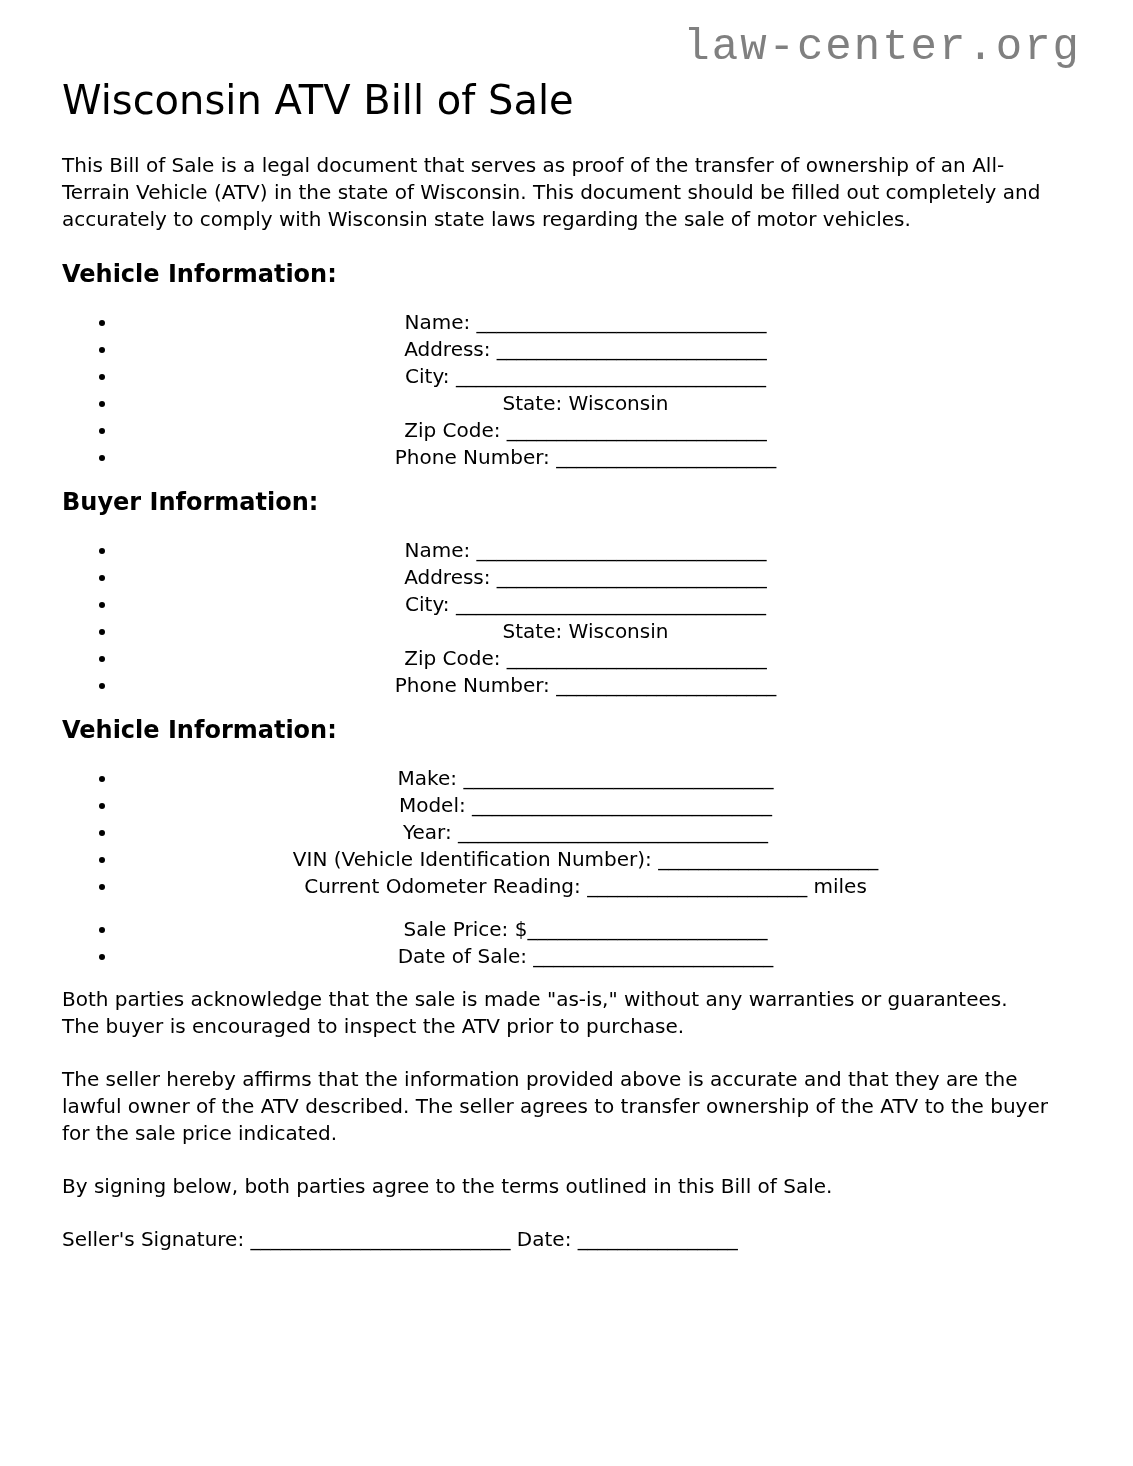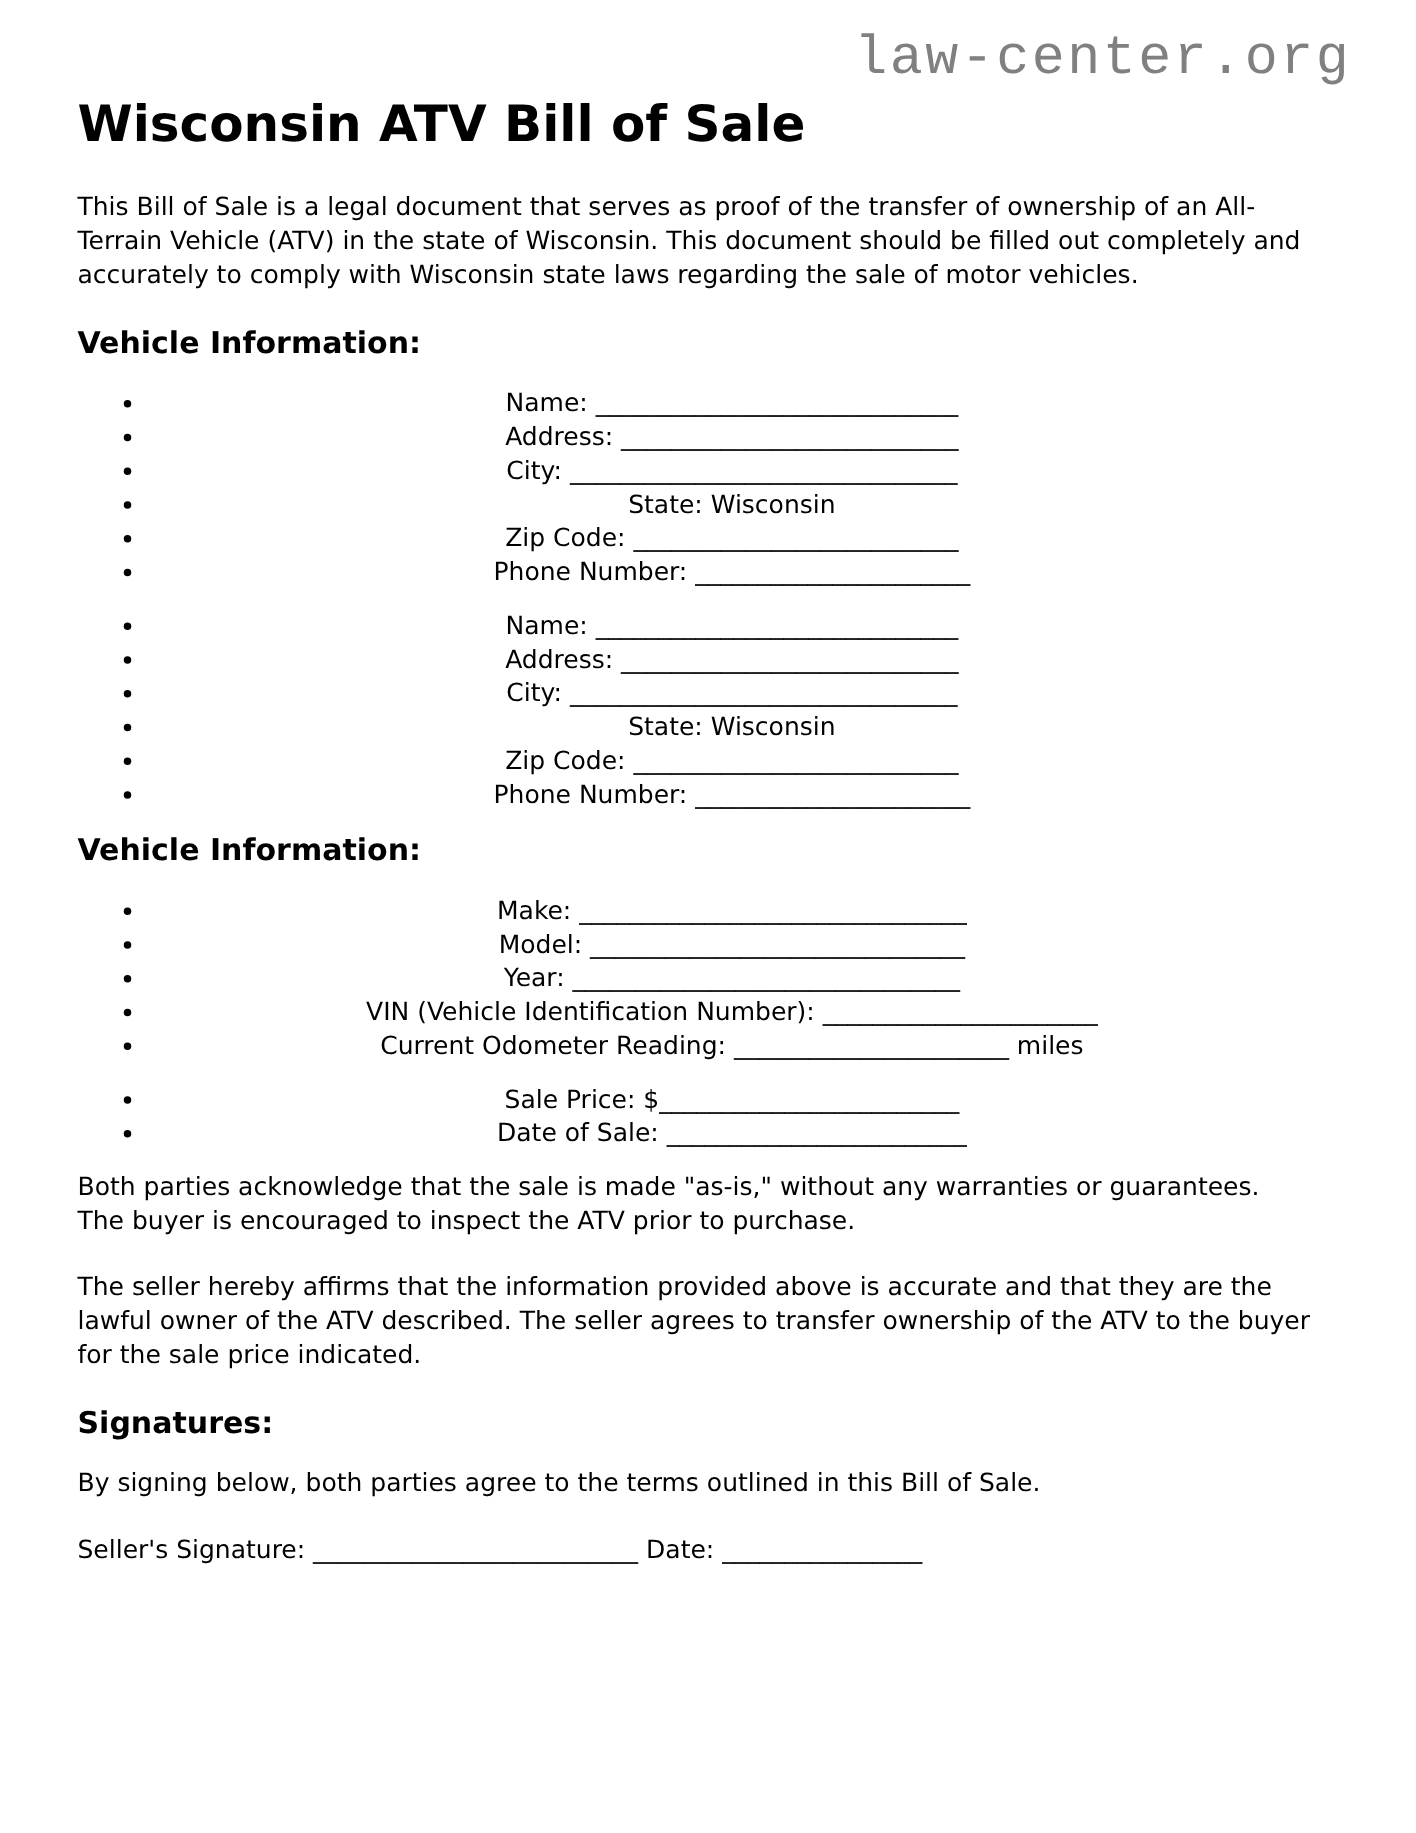--- a/index.html
+++ b/index.html
@@ -24,21 +24,21 @@
     font-size: 44px;
     line-height: 1.05;
     color: #808080;
     letter-spacing: 2px;
     margin: 0 -30px 0 0;
     white-space: nowrap;
   }
   h1.doc-title {
     font-size: 40px;
     line-height: 1.1;
-    font-weight: bold;
+    font-weight: normal;
     margin: 8px 0 30px 0;
     letter-spacing: 0;
   }
   p.para {
     margin: 0 0 26px 0;
     line-height: 27px;
   }
   h3.section-heading {
     font-size: 24px;
     line-height: 30px;
@@ -76,20 +76,21 @@
 
   <ul class="field-list">
     <li>Name: _____________________________</li>
     <li>Address: ___________________________</li>
     <li>City: _______________________________</li>
     <li>State: Wisconsin</li>
     <li>Zip Code: __________________________</li>
     <li>Phone Number: ______________________</li>
   </ul>
 
+  <h3 class="section-heading">Buyer Information:</h3>
 
   <ul class="field-list">
     <li>Name: _____________________________</li>
     <li>Address: ___________________________</li>
     <li>City: _______________________________</li>
     <li>State: Wisconsin</li>
     <li>Zip Code: __________________________</li>
     <li>Phone Number: ______________________</li>
   </ul>
 
@@ -106,19 +107,18 @@
 
   <ul class="field-list">
     <li>Sale Price: $________________________</li>
     <li>Date of Sale: ________________________</li>
   </ul>
 
   <p class="para">Both parties acknowledge that the sale is made "as-is," without any warranties or guarantees. The buyer is encouraged to inspect the ATV prior to purchase.</p>
 
   <p class="para">The seller hereby affirms that the information provided above is accurate and that they are the lawful owner of the ATV described. The seller agrees to transfer ownership of the ATV to the buyer for the sale price indicated.</p>
 
-  <h3 class="section-heading">Signatures:</h3>
 
   <p class="para">By signing below, both parties agree to the terms outlined in this Bill of Sale.</p>
 
   <p class="sig-line">Seller's Signature: __________________________ Date: ________________</p>
 
 </div>
 
 </body></html>

